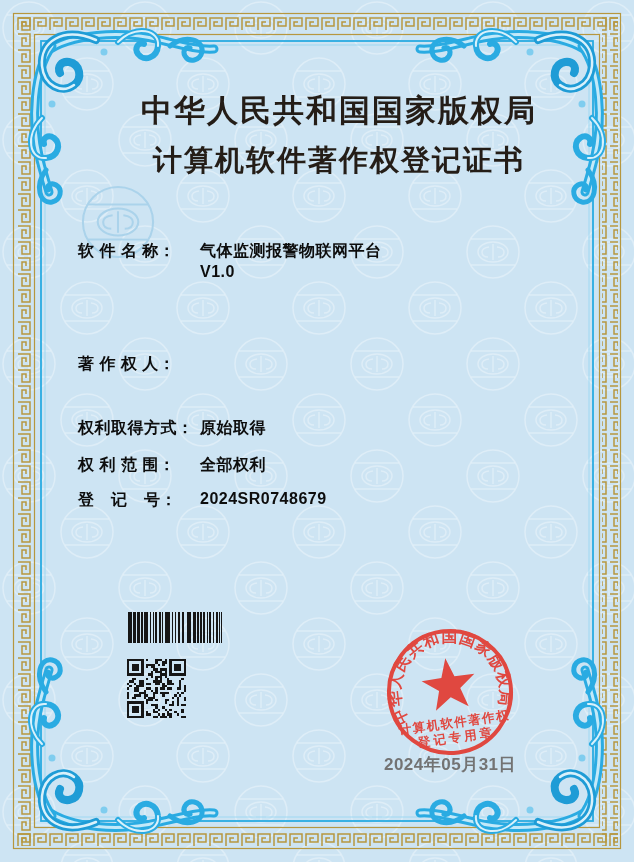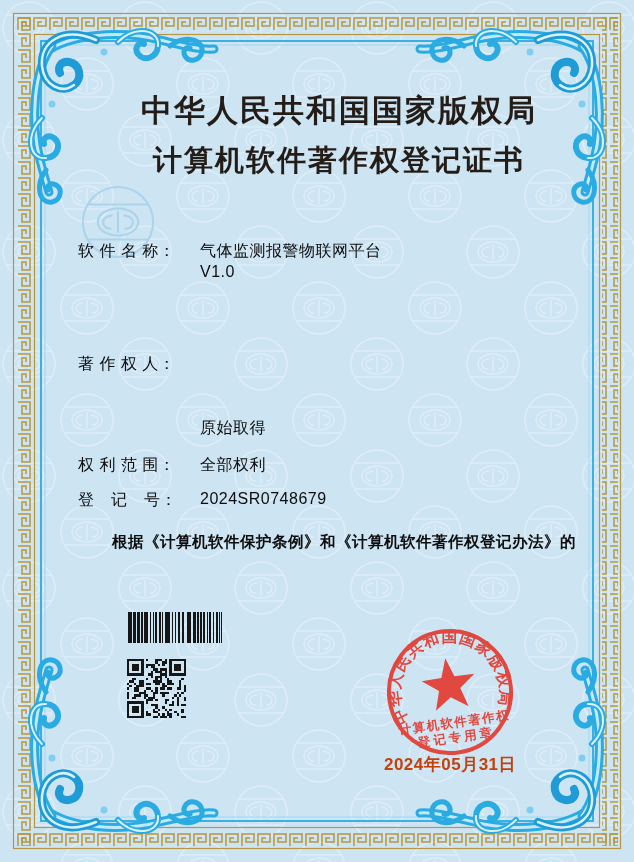--- a/index.html
+++ b/index.html
@@ -11,38 +11,38 @@
   .layer{position:absolute;left:0;top:0;width:634px;height:862px;}
   
   .title{position:absolute;left:0;right:0;text-align:center;
     font-family:"Liberation Serif",serif;font-weight:700;color:#241d17;}
   .title1{top:90px;font-size:31px;letter-spacing:2px;}
   .title2{top:141px;font-size:29px;letter-spacing:2px;}
   
   .certno{position:absolute;top:200px;right:67px;font-size:14px;font-weight:700;letter-spacing:0.5px;}
   .certno .lab{margin-right:14px;}
   
-  .lbl,.val{position:absolute;font-size:16px;font-weight:400;white-space:pre;letter-spacing:0.5px;}
+  .lbl,.val{position:absolute;font-size:16px;font-weight:700;white-space:pre;letter-spacing:0.5px;}
   .lbl{left:78px;}
   .val{left:200px;}
   .r-name{top:241px;} .r-ver{top:263px;} .r-owner{top:311px;margin-top:43px;}
   .r-acq{top:418px;} .r-scope{top:455px;} .r-reg{top:490px;}
   
   .stmt{position:absolute;font-size:15.5px;font-weight:700;letter-spacing:0.5px;white-space:pre;}
   .stmt1{left:112px;top:532px;}
   .stmt2{left:78px;top:569px;}
   
   .barcode{position:absolute;left:128px;top:612px;width:94px;height:31px;}
   .qr{position:absolute;left:127px;top:659px;width:59px;height:59px;}
   
   .seal{position:absolute;left:380px;top:622px;width:140px;height:140px;
     transform:rotate(-8deg);opacity:0.92;}
   .seal text{font-family:"Liberation Sans",sans-serif;font-weight:700;}
   .date{position:absolute;left:380px;top:753px;width:140px;text-align:center;
-    font-size:17px;font-weight:700;letter-spacing:0.5px;color:#c2410c;}
+    font-size:17px;font-weight:700;letter-spacing:0.5px;color:#737373;}
 </style>
 </head>
 <body>
 
 <div class="certificate">
 
   <svg class="layer" viewBox="0 0 634 862" aria-hidden="true">
     <defs>
       <g id="emb" fill="none" stroke-width="1.5">
         <circle r="26"></circle>
@@ -104,29 +104,29 @@
   <div class="title title1">中华人民共和国国家版权局</div>
   <div class="title title2">计算机软件著作权登记证书</div>
 
 
   <div class="lbl r-name">软 件 名 称：</div>
   <div class="val r-name">气体监测报警物联网平台</div>
   <div class="val r-ver">V1.0</div>
 
   <div class="lbl r-owner">著 作 权 人：</div>
 
+  <div class="lbl r-acq">权利取得方式：</div>
   <div class="val r-acq">原始取得</div>
 
   <div class="lbl r-scope">权 利 范 围：</div>
   <div class="val r-scope">全部权利</div>
 
   <div class="lbl r-reg">登　记　号：</div>
   <div class="val r-reg">2024SR0748679</div>
 
-  <div class="stmt stmt1">根据《计算机软件保护条例》和《计算机软件著作权登记办法》的</div>
 
   <svg class="barcode" viewBox="0 0 94 31" preserveAspectRatio="none" shape-rendering="crispEdges" aria-hidden="true">
     <g id="barcode-bars" fill="#161616">
         <rect x="0" y="0" width="4" height="31"></rect>
         <rect x="5" y="0" width="2.9962951338367048" height="31"></rect>
         <rect x="9.32621947909995" y="0" width="2.2267249456731255" height="31"></rect>
         <rect x="12.992797012204678" y="0" width="1.7709018465927346" height="31"></rect>
         <rect x="16.366735736684287" y="0" width="3.8722673167345425" height="31"></rect>
         <rect x="21.611519927909377" y="0" width="1.6447445836126546" height="31"></rect>
         <rect x="24.722060077973673" y="0" width="0.8535815939556722" height="31"></rect>

